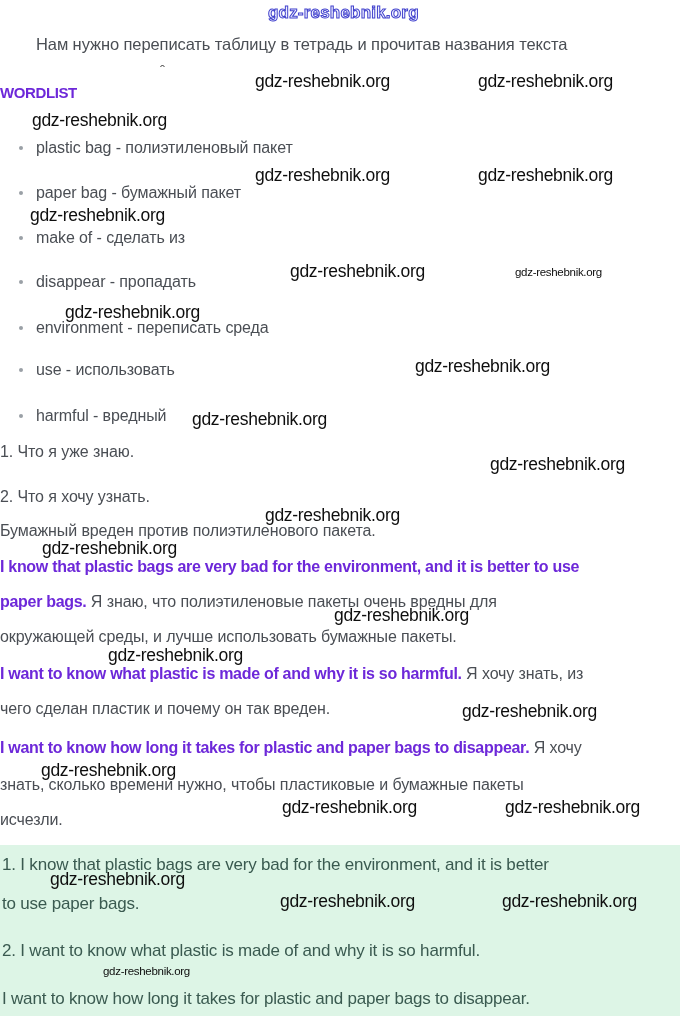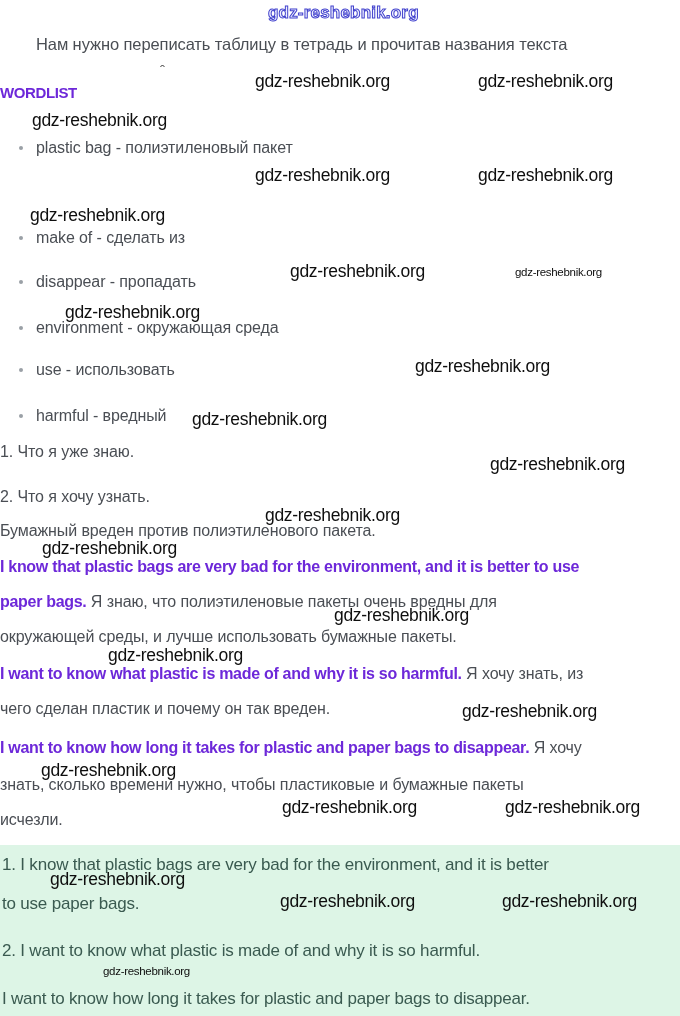--- a/index.html
+++ b/index.html
@@ -107,31 +107,35 @@
 
   <div class="abs ln intro" style="left:0;top:34px">Нам нужно переписать таблицу в тетрадь и прочитав названия текста</div>
   <div class="abs caret-mark" style="left:160px;top:62px">ˆ</div>
 
   <div class="abs wordlist-title" style="left:0;top:84px">WORDLIST</div>
 
   <div class="abs bullet-row" style="left:0;top:138px;width:680px">
     <span class="dot"></span>
     <span class="bullet-text ln">plastic bag - полиэтиленовый пакет</span>
   </div>
+  <div class="abs bullet-row" style="left:0;top:183px;width:680px">
+    <span class="dot"></span>
+    <span class="bullet-text ln">paper bag - бумажный пакет</span>
+  </div>
   <div class="abs bullet-row" style="left:0;top:228px;width:680px">
     <span class="dot"></span>
     <span class="bullet-text ln">make of - сделать из</span>
   </div>
   <div class="abs bullet-row" style="left:0;top:272px;width:680px">
     <span class="dot"></span>
     <span class="bullet-text ln">disappear - пропадать</span>
   </div>
   <div class="abs bullet-row" style="left:0;top:318px;width:680px">
     <span class="dot"></span>
-    <span class="bullet-text ln">environment - окружающая среда</span>
+    <span class="bullet-text ln">environment - переписать среда</span>
   </div>
   <div class="abs bullet-row" style="left:0;top:360px;width:680px">
     <span class="dot"></span>
     <span class="bullet-text ln">use - использовать</span>
   </div>
   <div class="abs bullet-row" style="left:0;top:406px;width:567px">
     <span class="dot"></span>
     <span class="bullet-text ln">harmful - вредный</span>
   </div>
 

